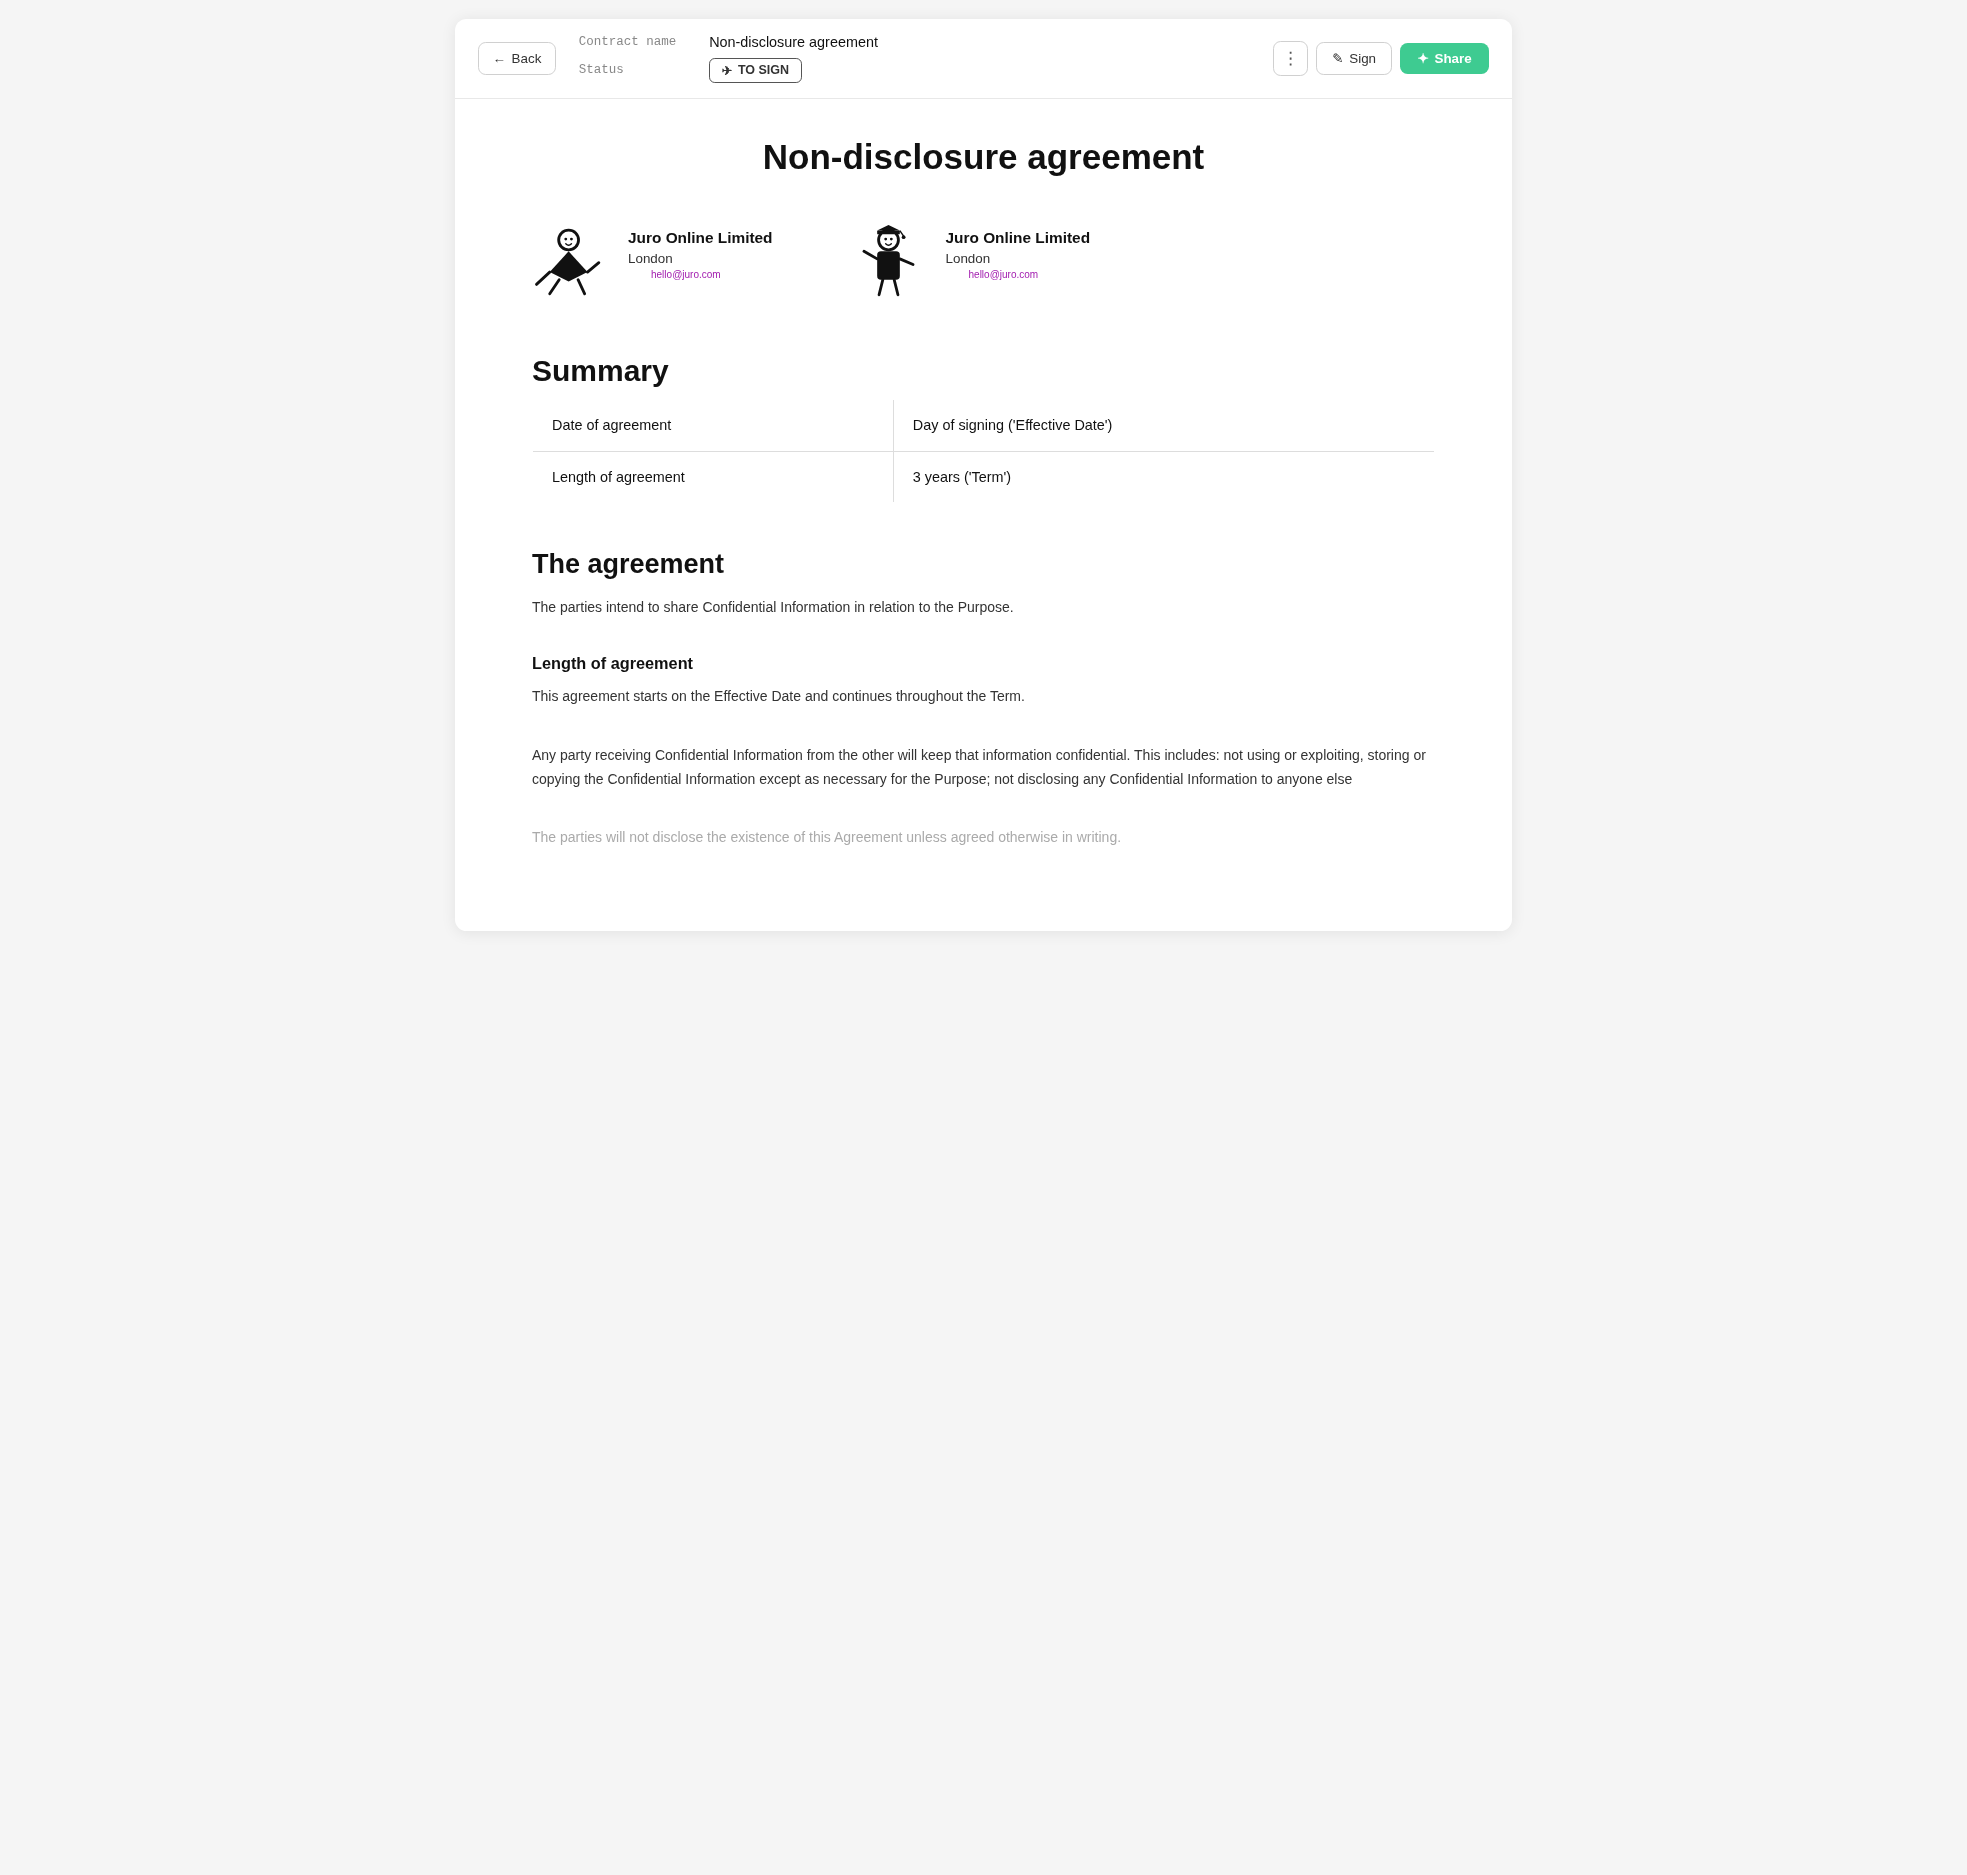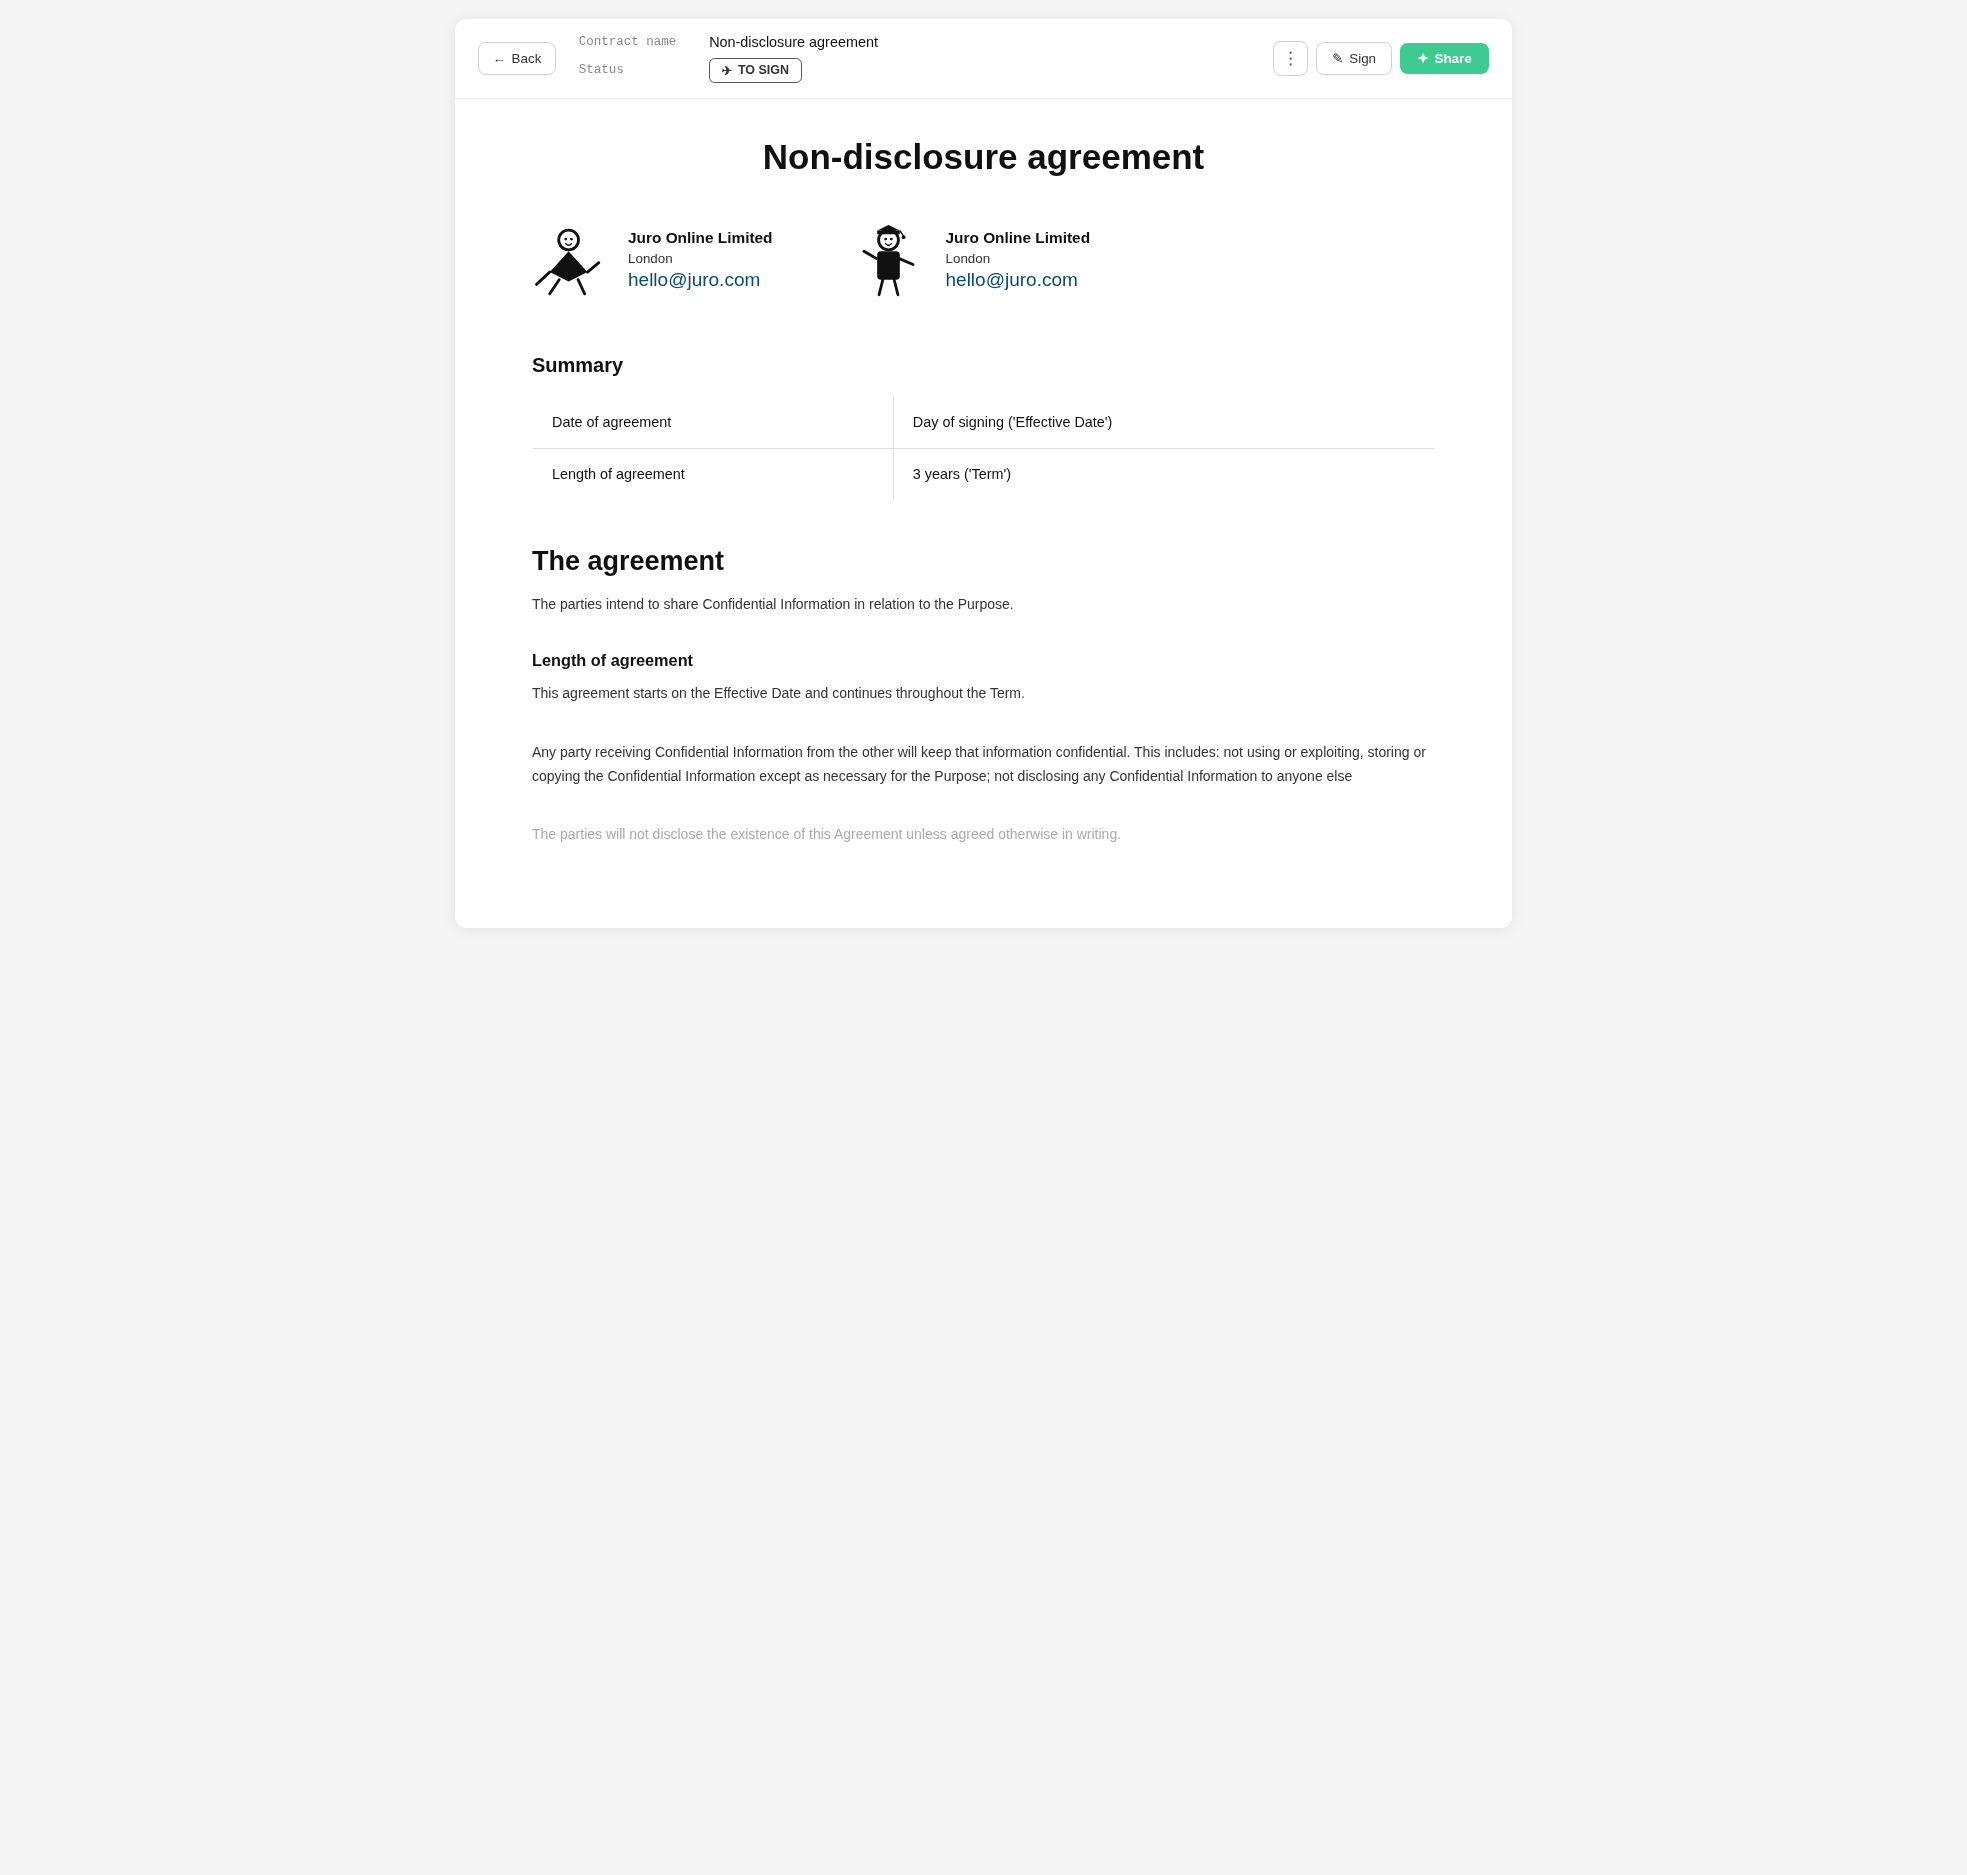--- a/index.html
+++ b/index.html
@@ -151,28 +151,29 @@
     .party-name {
       font-size: 15.4px;
       font-weight: 700;
       color: #111;
     }
     .party-location {
       font-size: 13.4px;
       color: #333;
     }
     .party-email {
-      font-size: 19px;
-      color: #0c4a6e;
+      font-size: 10px;
+      color: #a21caf;
+      margin-left: 23px;
     }
     .section-heading {
-      font-size: 20px;
+      font-size: 30px;
       font-weight: 800;
       color: #111;
-      margin-bottom: 19px;
+      margin-bottom: 11px;
     }
     .summary-table {
       width: 100%;
       border-collapse: collapse;
       border: 1px solid #ddd;
       margin-bottom: 46px;
       border-radius: 3.8px;
       overflow: hidden;
     }
     .summary-table tr {

